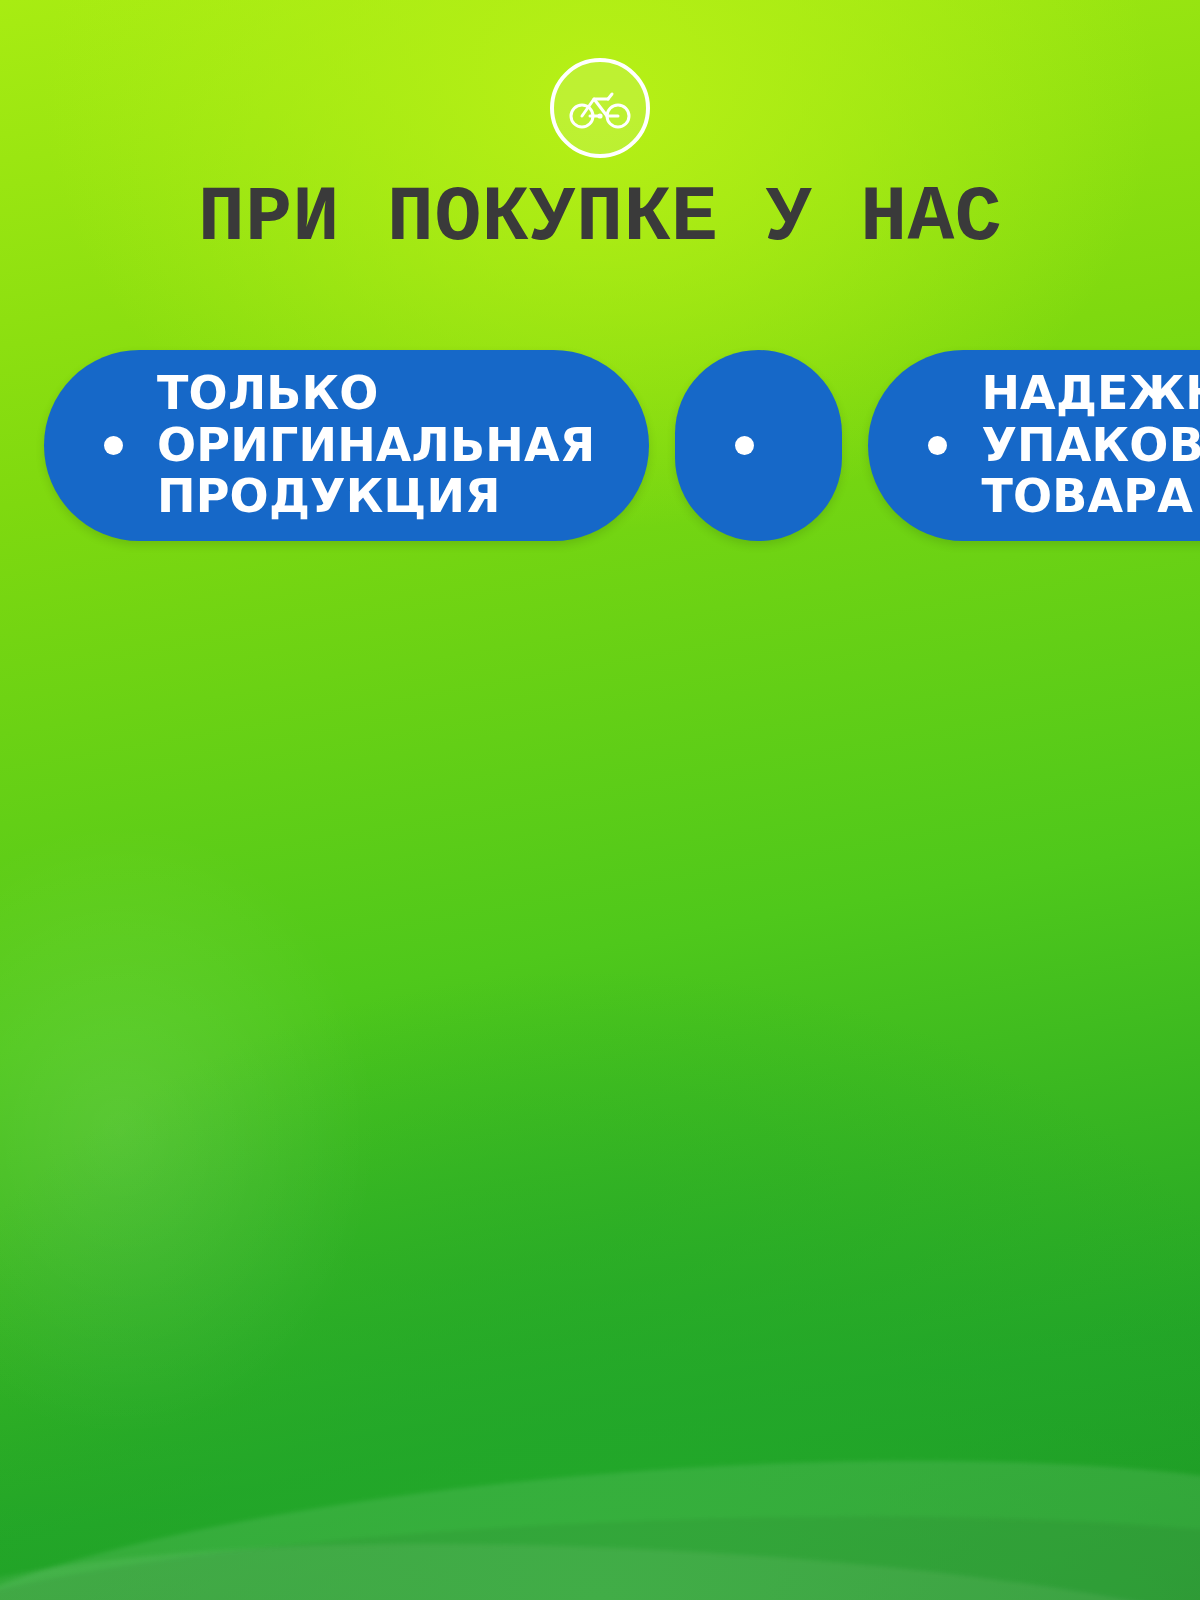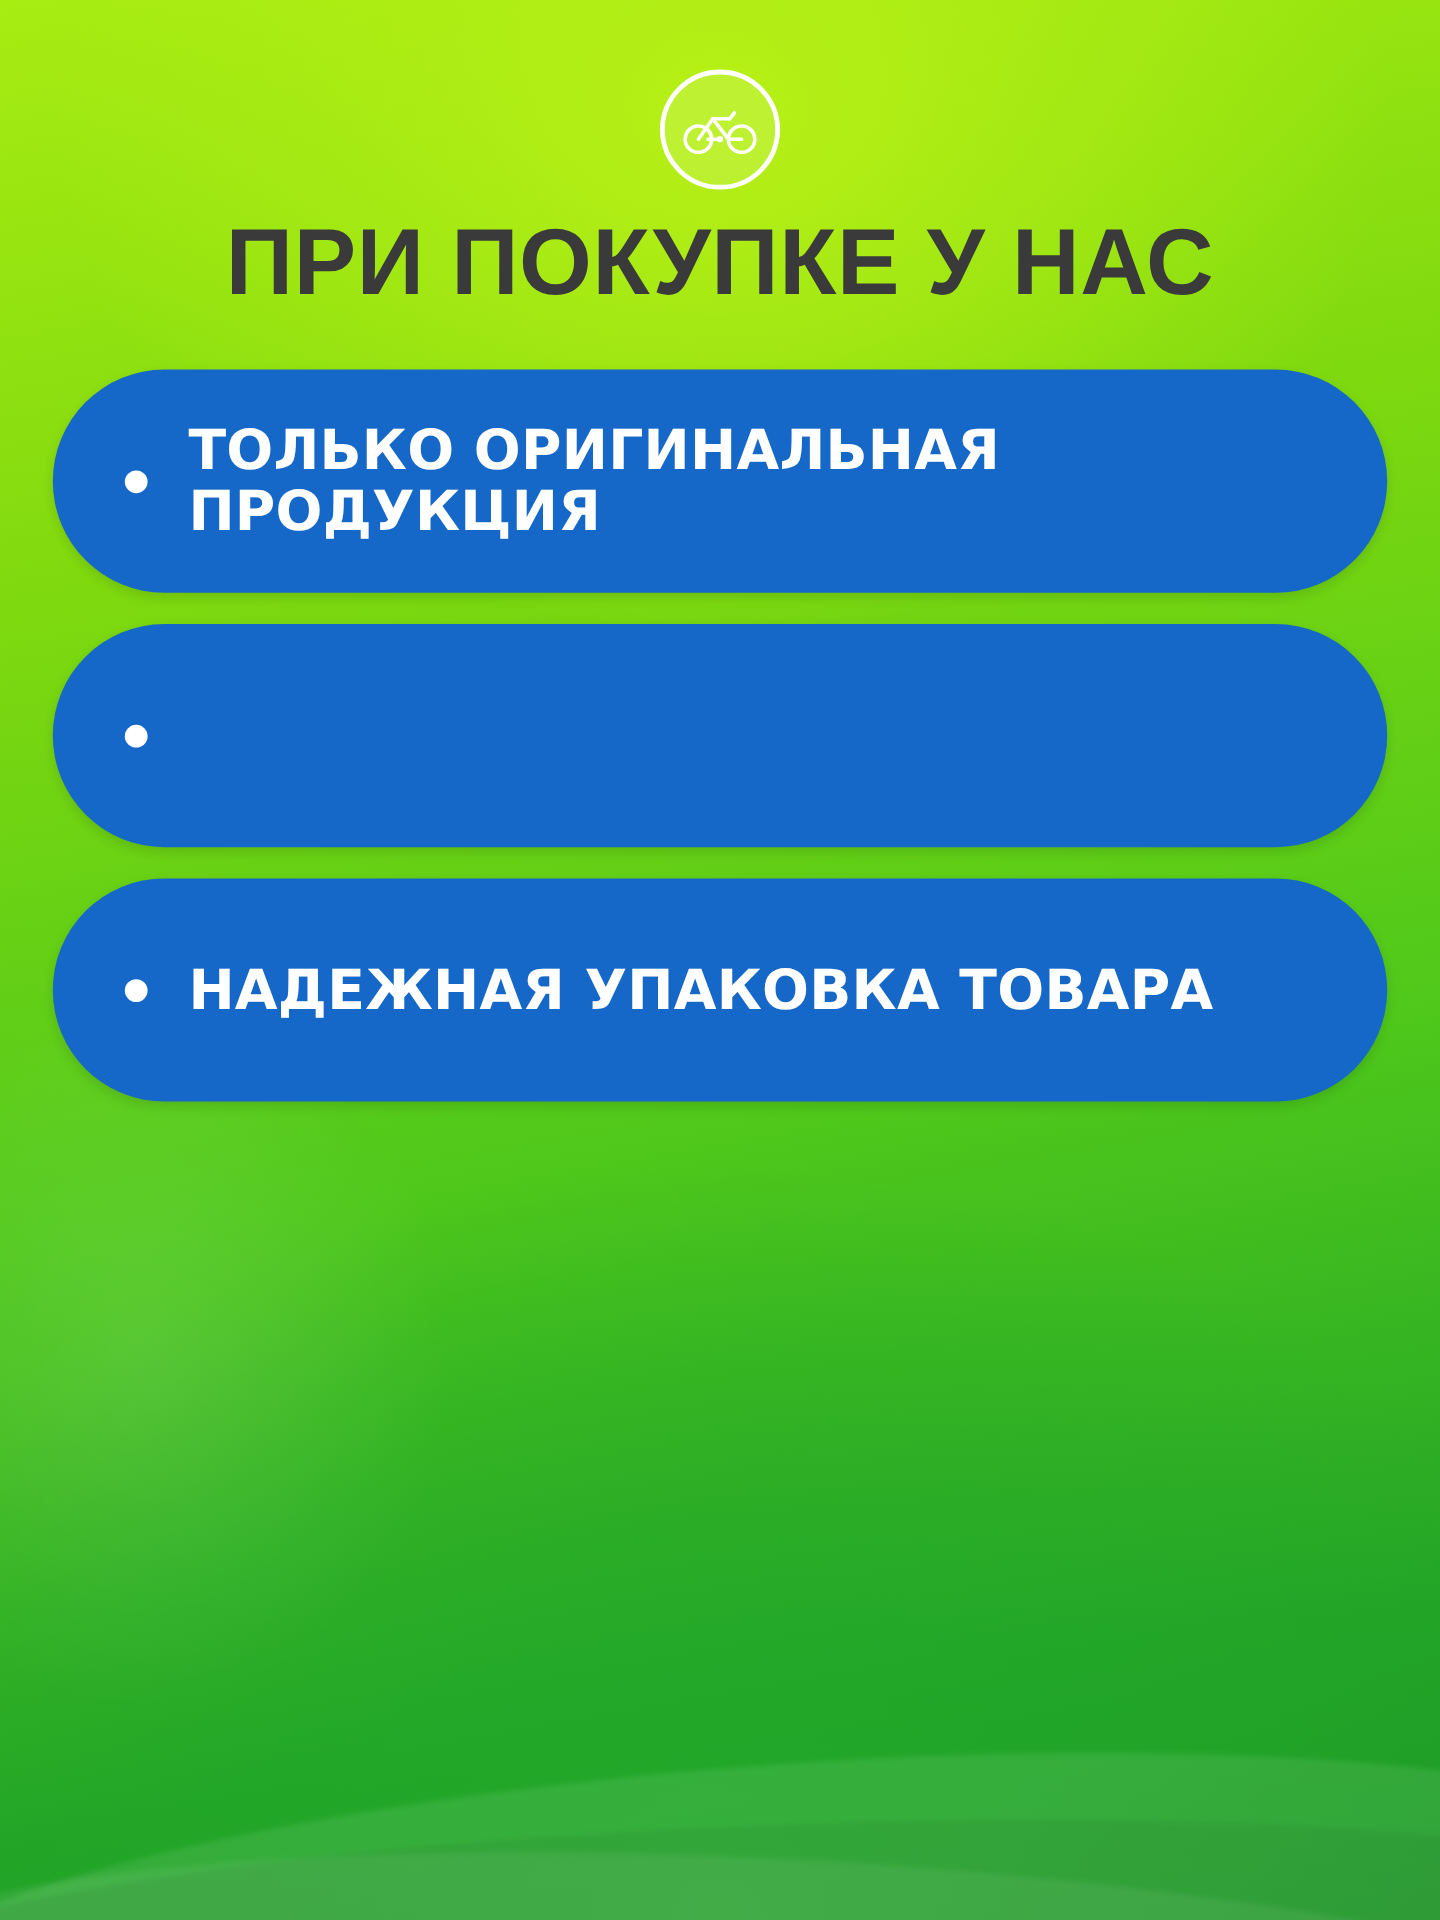--- a/index.html
+++ b/index.html
@@ -68,37 +68,37 @@
     box-sizing: border-box;
   }
   .logo-badge svg { display: block; }
 
   
   .headline {
     position: relative;
     margin: 22px 0 0 0;
     text-align: center;
     color: #3a3a3a;
-    font-family: Liberation Sans, sans-serif;
+    font-family: Liberation Mono, monospace;
     font-weight: 700;
     font-size: 78px;
     line-height: 0.98;
     letter-spacing: 0.5px;
     text-transform: uppercase;
     padding: 0 40px;
   }
   .headline .l2 { display: block; }
 
   
   .benefits {
     position: relative;
-    margin-top: 52px;
+    margin-top: 94px;
     padding: 0 44px;
     display: flex;
-    flex-direction: column;
+    flex-direction: row;
     gap: 26px;
   }
   .benefit {
     position: relative;
     background: #1668c8;
     border-radius: 108px;
     min-height: 186px;
     display: flex;
     align-items: center;
     padding: 18px 54px 18px 60px;

